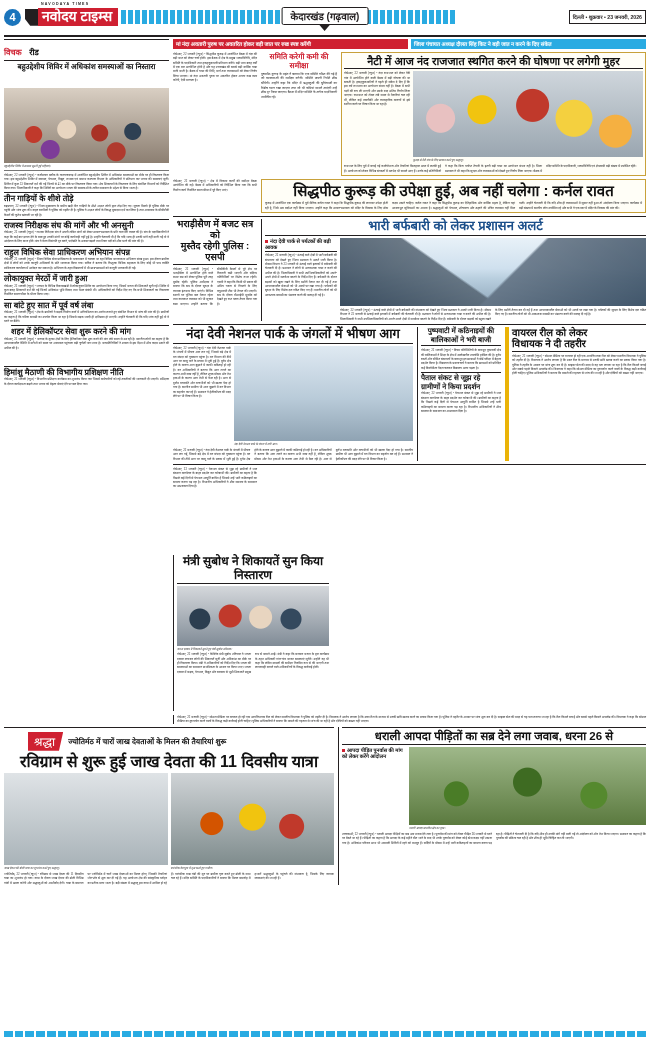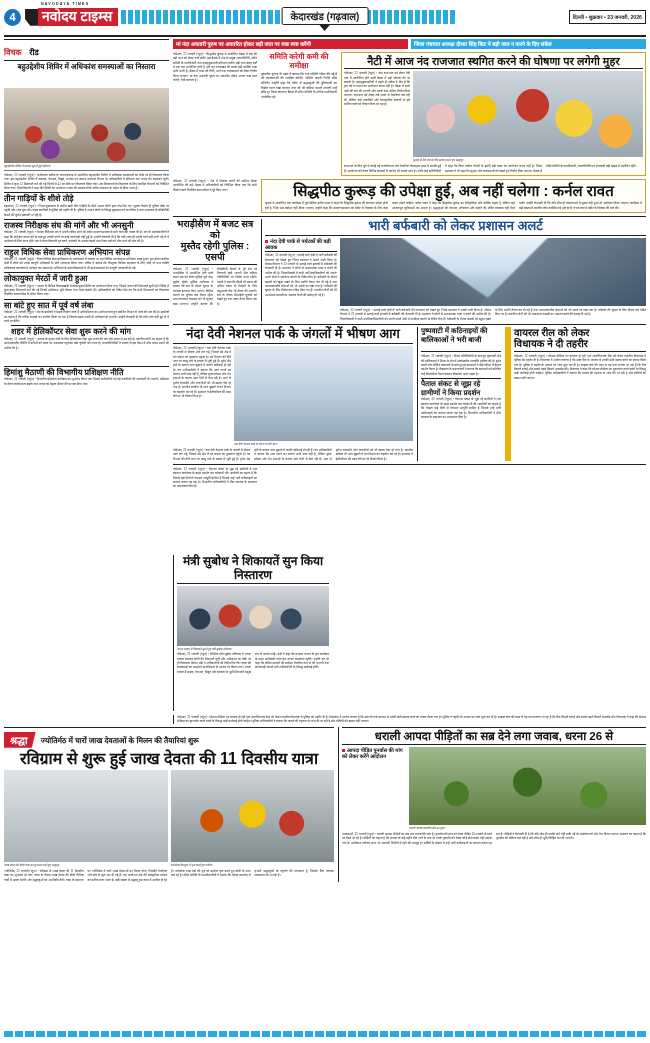--- a/index.html
+++ b/index.html
@@ -85,22 +85,22 @@
   .cap { font-size:2.8px; color:#333; font-style:italic; padding-top:1px; font-family:"Liberation Serif",serif; }
 
   .cols2 { column-count:2; column-gap:4px; }
   .cols3 { column-count:3; column-gap:4px; }
   .cols4 { column-count:4; column-gap:4px; }
   .redhead { color:#cf2031; font-size:7.5px; font-weight:bold; text-align:center; line-height:1.2; }
 
   .bullet-red { display:inline-block;width:3px;height:3px;background:#cf2031;margin-right:2px;vertical-align:middle;}
 
   .tri-label { display:flex; align-items:stretch; margin:2px 0; }
-  .tri-label .lab { background:#cf2031;color:#fff;font-size:10px;font-weight:bold;padding:1px 8px 1px 6px;
-      clip-path:polygon(0 0,100% 0,88% 100%,0 100%); }
+  .tri-label .lab { background:#cf2031;color:#fff;font-size:12px;font-weight:normal;padding:1px 8px 1px 6px;
+      clip-path:polygon(0 0,100% 0,88% 100%,0 100%);margin-left:24px; }
   .tri-label .sub { font-size:7.5px;font-weight:bold;color:#111;padding:1px 0 1px 5px;align-self:center;text-align:center;}
 
   .footer-bars { display:flex; gap:2px; padding:2px 4px; }
   .footer-bars i{display:block;flex:1 1 auto;height:6px;background:#29abe2;}
 
   
   .img-crowd{background:
      radial-gradient(circle at 18% 62%,#c0392b 8px,transparent 9px),
      radial-gradient(circle at 38% 55%,#e8d5c0 9px,transparent 10px),
      radial-gradient(circle at 58% 60%,#a93226 8px,transparent 9px),
@@ -328,27 +328,27 @@
             </div>
             <div style="flex:1 1 auto;">
               <div class="photo img-snow" style="height:95px;"></div>
               <div class="cap">नंदा देवी नेशनल पार्क के जंगल में लगी आग।</div>
             </div>
           </div>
           <div class="tx cols3" style="margin-top:2px;">गोपेश्वर, 22 जनवरी (न्यूज) - नंदा देवी नेशनल पार्क के जंगलों में भीषण आग लग गई, जिससे बड़े क्षेत्र में वन संपदा को नुकसान पहुंचा है। वन विभाग की टीमें आग पर काबू पाने के प्रयास में जुटी हुई हैं। दुर्गम क्षेत्र होने के कारण आग बुझाने में काफी कठिनाई हो रही है। वन अधिकारियों ने बताया कि आग लगने का कारण अभी स्पष्ट नहीं है, लेकिन शुष्क मौसम और तेज हवाओं के कारण आग तेजी से फैल रही है। आग से दुर्लभ वनस्पति और वन्यजीवों को भी खतरा पैदा हो गया है। स्थानीय ग्रामीण भी आग बुझाने में वन विभाग का सहयोग कर रहे हैं। प्रशासन ने हेलीकॉप्टर की मदद लेने पर भी विचार किया है।</div>
         </div>
 
         <div style="width:84px;flex:0 0 84px;border-left:1px solid #231f20;padding-left:3px;">
-          <div class="hd5" style="font-size:7.2px;border-bottom:0.8px solid #231f20;padding-bottom:7px;">पुष्पवाटी में कठिनाइयों की बालिकाओं ने भरी बाजी</div>
+          <div class="hd5" style="font-size:7.2px;text-align:center;border-bottom:0.8px solid #231f20;padding-bottom:1px;">पुष्पवाटी में कठिनाइयों की बालिकाओं ने भरी बाजी</div>
           <div class="tx" style="margin-top:2px;">गोपेश्वर, 22 जनवरी (न्यूज) - विषम परिस्थितियों के बावजूद पुष्पवाटी क्षेत्र की बालिकाओं ने शिक्षा के क्षेत्र में उल्लेखनीय उपलब्धि हासिल की है। दुर्गम रास्तों और सीमित संसाधनों के बावजूद इन छात्राओं ने बोर्ड परीक्षा में बेहतर प्रदर्शन किया है। विद्यालय के प्रधानाचार्य ने बताया कि छात्राओं को प्रतिदिन कई किलोमीटर पैदल चलकर विद्यालय आना पड़ता है।</div>
           <div class="hd5" style="font-size:7.2px;border-top:0.8px solid #231f20;margin-top:2px;padding-top:1px;">पैताल संकट से जूझ रहे ग्रामीणों ने किया प्रदर्शन</div>
           <div class="tx">गोपेश्वर, 22 जनवरी (न्यूज) - पेयजल संकट से जूझ रहे ग्रामीणों ने जल संस्थान कार्यालय के बाहर प्रदर्शन कर नारेबाजी की। ग्रामीणों का कहना है कि पिछले कई दिनों से पेयजल आपूर्ति बाधित है जिससे उन्हें भारी कठिनाइयों का सामना करना पड़ रहा है। विभागीय अधिकारियों ने शीघ्र समस्या के समाधान का आश्वासन दिया है।</div>
         </div>
 
-        <div style="flex:1 1 auto;border-left:6px solid #eab308;padding-left:3px;">
+        <div style="flex:1 1 auto;border-left:4px solid #eab308;padding-left:3px;">
           <div class="hd3" style="font-size:10px;text-align:left;">वायरल रील को लेकर</div>
           <div class="hd3" style="font-size:10px;text-align:left;border-bottom:0.8px solid #231f20;padding-bottom:1px;">विधायक ने दी तहरीर</div>
           <div class="tx" style="margin-top:2px;">गोपेश्वर, 22 जनवरी (न्यूज) - सोशल मीडिया पर वायरल हो रही एक आपत्तिजनक रील को लेकर स्थानीय विधायक ने पुलिस को तहरीर दी है। विधायक ने आरोप लगाया है कि उक्त रील के माध्यम से उनकी छवि खराब करने का प्रयास किया गया है। पुलिस ने तहरीर के आधार पर जांच शुरू कर दी है। साइबर सेल की मदद से यह पता लगाया जा रहा है कि रील किसने बनाई और सबसे पहले किसने अपलोड की। विधायक ने कहा कि सोशल मीडिया का दुरुपयोग करने वालों के विरुद्ध कड़ी कार्रवाई होनी चाहिए। पुलिस अधिकारियों ने बताया कि मामले की गहनता से जांच की जा रही है और दोषियों को बख्शा नहीं जाएगा।</div>
         </div>
       </div>
 
       <div style="display:flex;gap:4px;margin-top:3px;border-top:1.5px solid #231f20;padding-top:2px;flex-direction:column;">
 
         <div style="width:84px;flex:0 0 84px;">
           <div class="tx">गोपेश्वर, 22 जनवरी (न्यूज) - पेयजल संकट से जूझ रहे ग्रामीणों ने जल संस्थान कार्यालय के बाहर प्रदर्शन कर नारेबाजी की। ग्रामीणों का कहना है कि पिछले कई दिनों से पेयजल आपूर्ति बाधित है जिससे उन्हें भारी कठिनाइयों का सामना करना पड़ रहा है। विभागीय अधिकारियों ने शीघ्र समस्या के समाधान का आश्वासन दिया है।</div>

